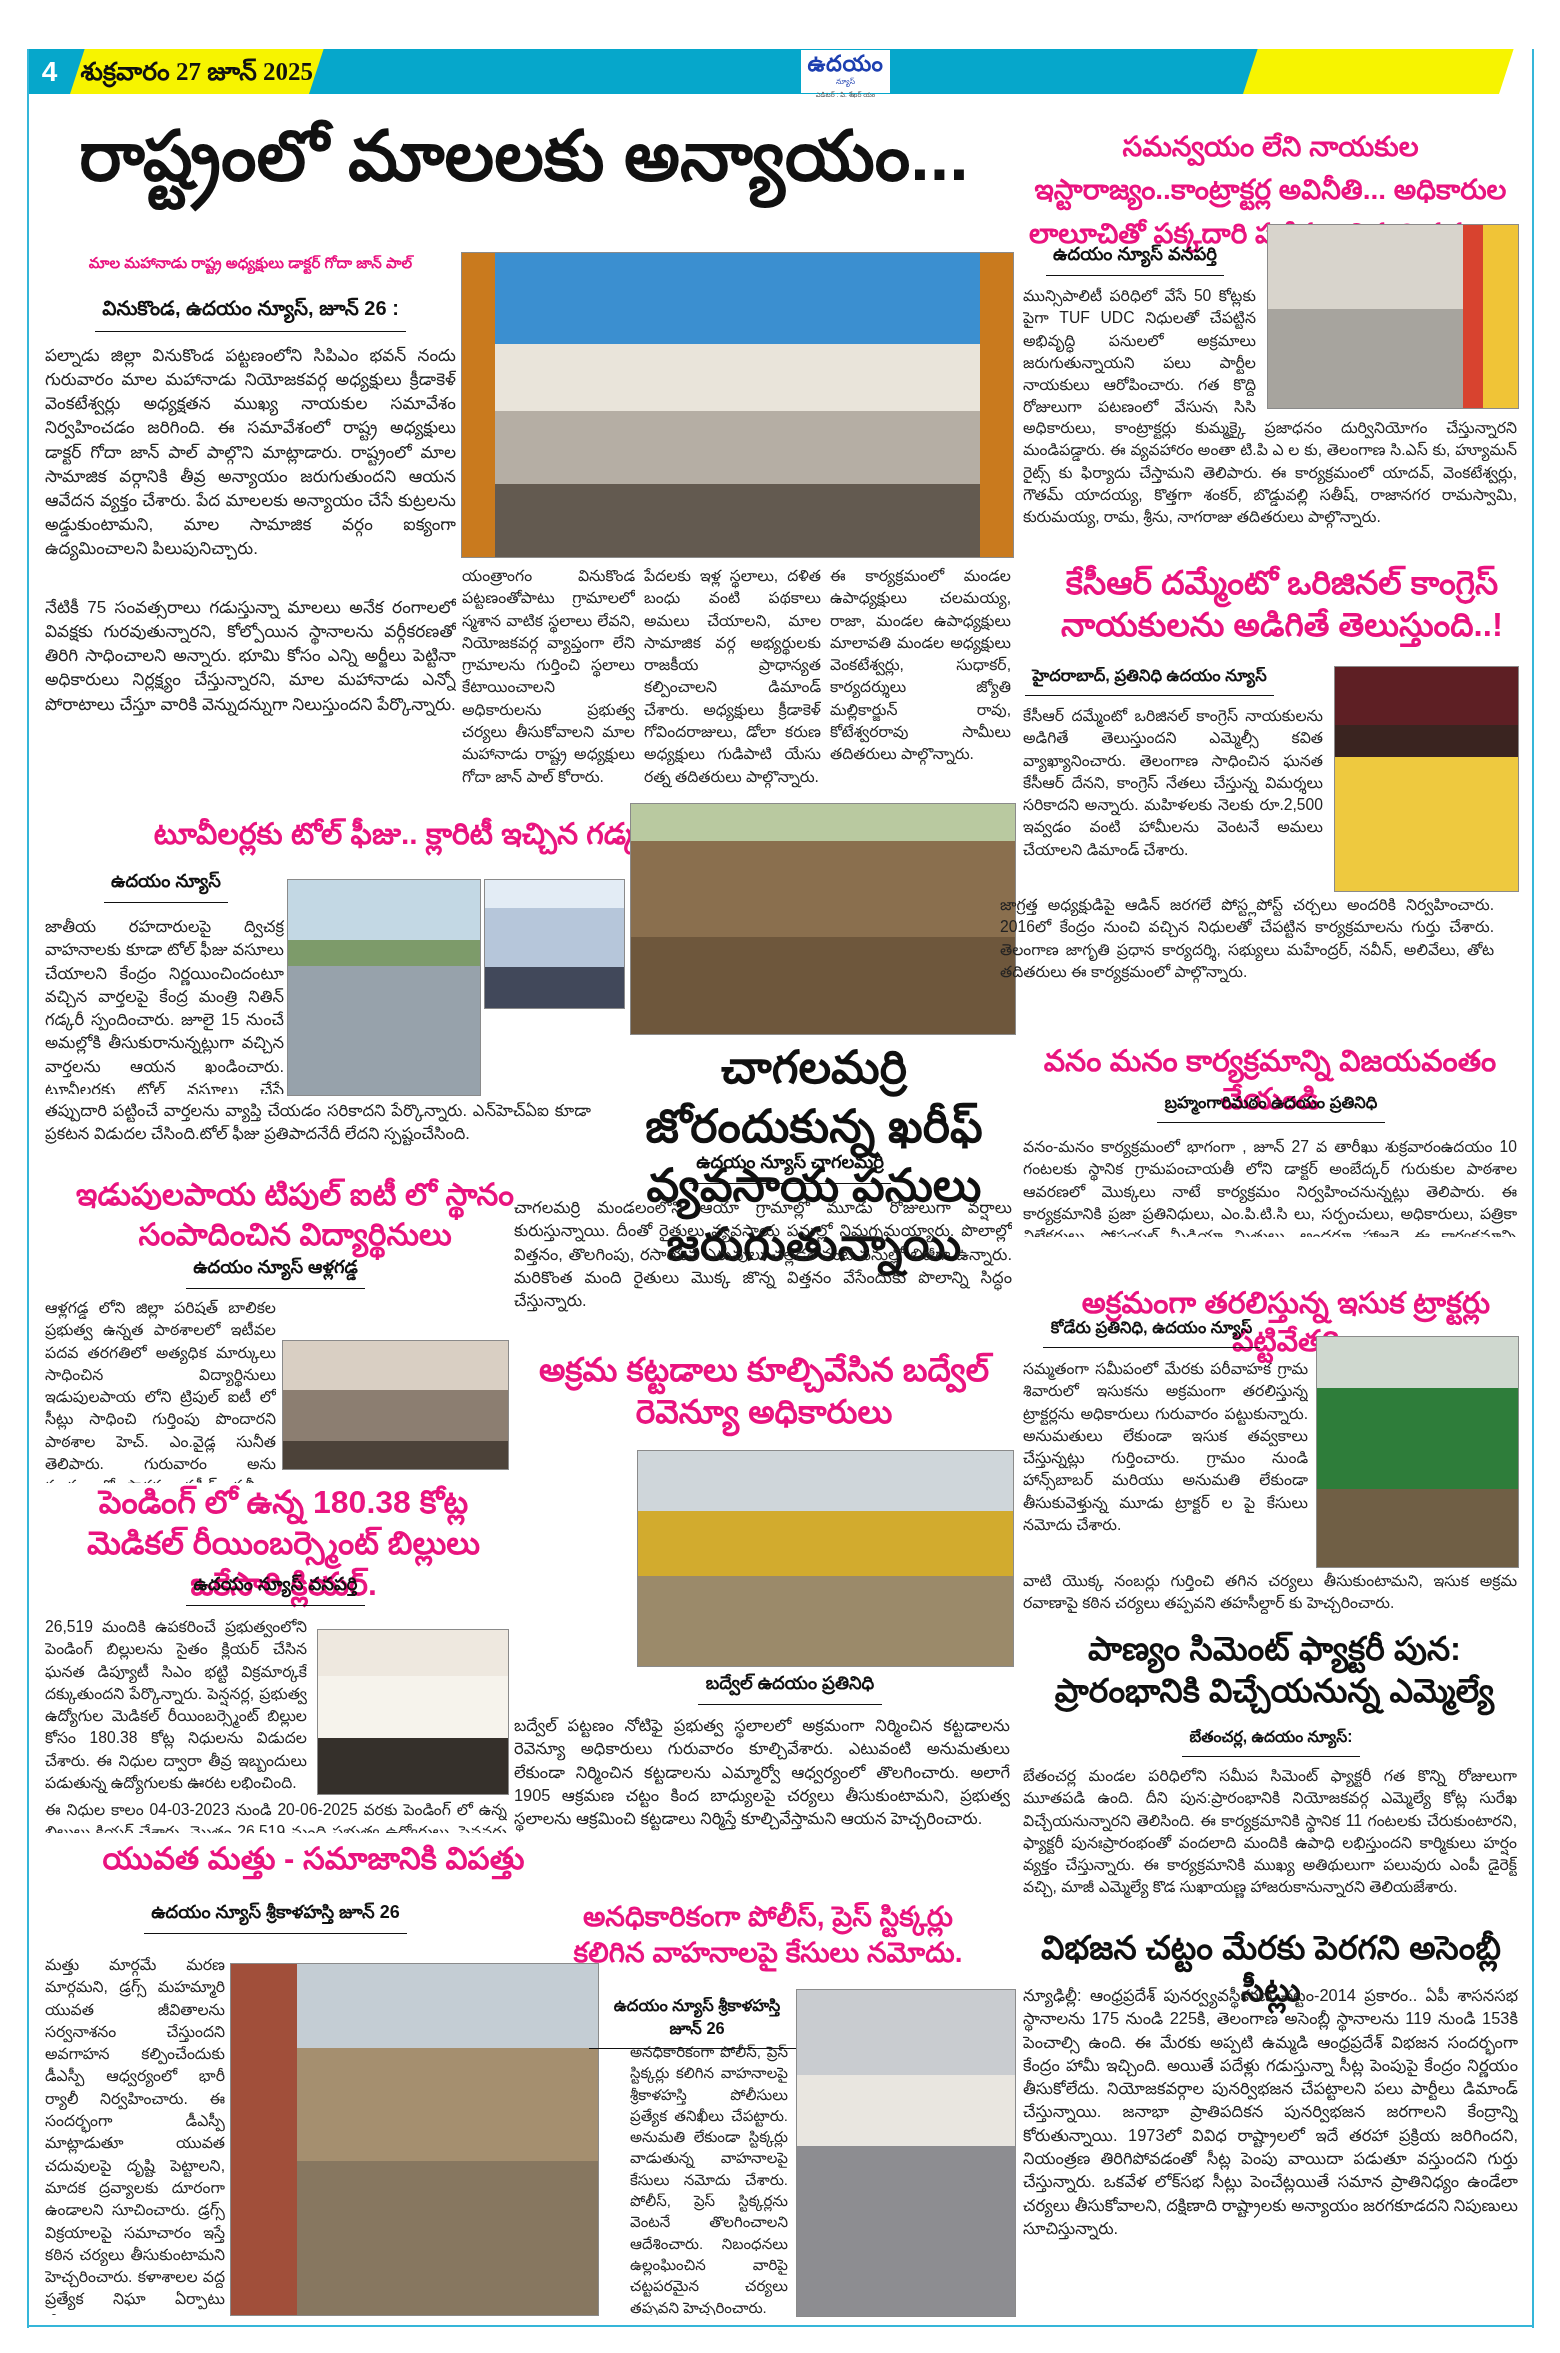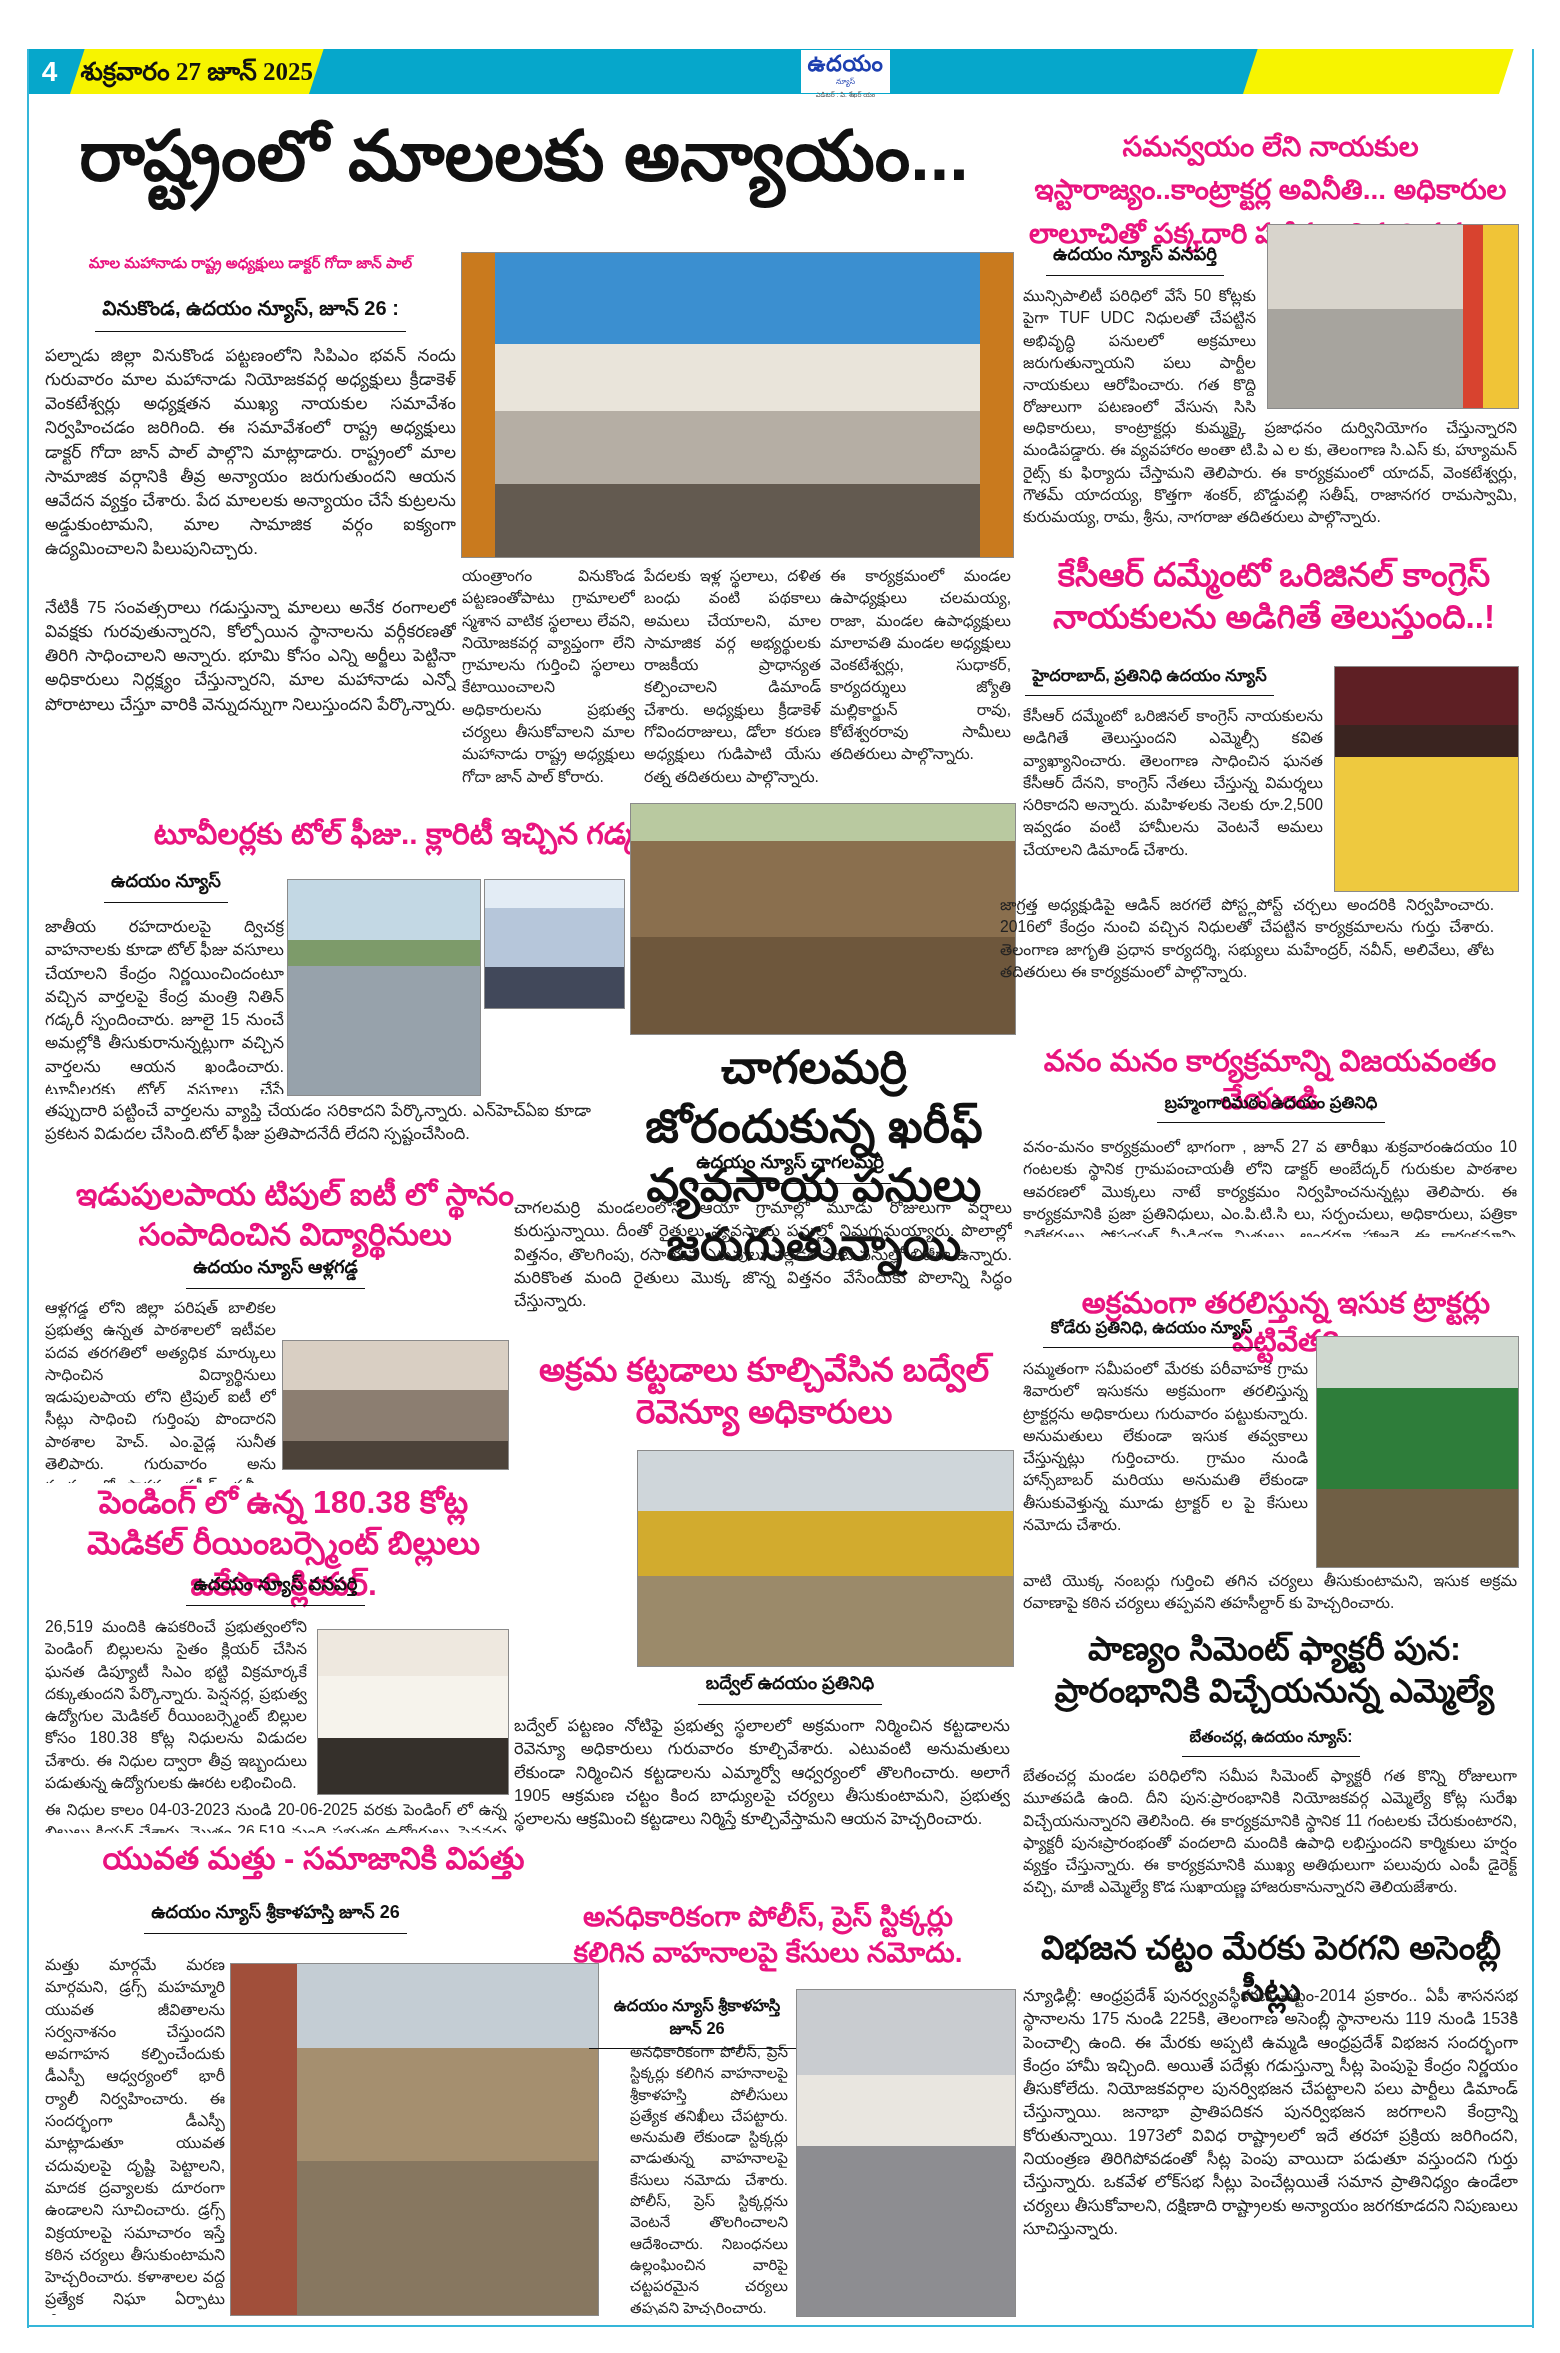--- a/index.html
+++ b/index.html
@@ -157,21 +157,21 @@
   <h2 class="abs hl-pink" style="left:1023px;top:125px;width:495px;font-size:28px;margin:0;line-height:1.55">సమన్వయం లేని నాయకుల ఇస్టారాజ్యం..కాంట్రాక్టర్ల అవినీతి... అధికారుల లాలూచితో  పక్కదారి పట్టిన అభివృద్ధి పనులు.</h2>
   <div class="abs byline-wrap" style="left:1023px;top:244px;width:224px">
     <span class="byline">ఉదయం న్యూస్ వనపర్తి</span>
   </div>
   <div class="photo ph-shops" style="left:1267px;top:224px;width:250px;height:183px"></div>
   <div class="abs body-text" style="left:1023px;top:285px;width:233px;height:128px;font-size:15.7px">మున్సిపాలిటీ పరిధిలో వేసే 50 కోట్లకు పైగా TUF UDC నిధులతో చేపట్టిన అభివృద్ధి పనులలో అక్రమాలు జరుగుతున్నాయని పలు పార్టీల నాయకులు ఆరోపించారు. గత కొద్ది రోజులుగా పట్టణంలో వేస్తున్న సిసి రోడ్లలో నాణ్యత లేదని, నిబంధనలకు విరుద్ధంగా పనులు చేస్తున్నారని విమర్శించారు.</div>
   <div class="abs body-text" style="left:1023px;top:417px;width:494px;height:125px;font-size:15.7px">అధికారులు, కాంట్రాక్టర్లు కుమ్మక్కై ప్రజాధనం దుర్వినియోగం చేస్తున్నారని మండిపడ్డారు. ఈ వ్యవహారం అంతా టి.పి ఎ ల కు, తెలంగాణ సి.ఎస్ కు, హ్యూమన్ రైట్స్ కు ఫిర్యాదు చేస్తామని తెలిపారు. ఈ కార్యక్రమంలో యాదవ్, వెంకటేశ్వర్లు, గౌతమ్ యాదయ్య, కొత్తగా శంకర్, బొడ్డువల్లి సతీష్, రాజానగర రామస్వామి, కురుమయ్య, రామ, శ్రీను, నాగరాజు తదితరులు పాల్గొన్నారు.</div>
 </section>
 
 <section>
-  <h2 class="abs hl-pink" style="left:1027px;top:550px;width:486px;font-size:33px;margin:4px">కేసీఆర్ దమ్మేంటో ఒరిజినల్ కాంగ్రెస్ నాయకులను అడిగితే తెలుస్తుంది..!</h2>
+  <h2 class="abs hl-pink" style="left:1027px;top:550px;width:486px;font-size:33px;margin:12px">కేసీఆర్ దమ్మేంటో ఒరిజినల్ కాంగ్రెస్ నాయకులను అడిగితే తెలుస్తుంది..!</h2>
   <div class="abs byline-wrap" style="left:1023px;top:666px;width:253px">
     <span class="byline" style="font-size:16.4px">హైదరాబాద్, ప్రతినిధి ఉదయం న్యూస్</span>
   </div>
   <div class="photo ph-kavitha" style="left:1334px;top:666px;width:183px;height:224px"></div>
   <div class="abs body-text" style="left:1023px;top:705px;width:300px;height:183px;font-size:15.7px">కేసీఆర్ దమ్మేంటో ఒరిజినల్ కాంగ్రెస్ నాయకులను అడిగితే తెలుస్తుందని ఎమ్మెల్సీ కవిత వ్యాఖ్యానించారు. తెలంగాణ సాధించిన ఘనత కేసీఆర్ దేనని, కాంగ్రెస్ నేతలు చేస్తున్న విమర్శలు సరికాదని అన్నారు. మహిళలకు నెలకు రూ.2,500 ఇవ్వడం వంటి హామీలను వెంటనే అమలు చేయాలని డిమాండ్ చేశారు.</div>
   <div class="abs body-text" style="left:1000px;top:894px;width:494px;height:136px;font-size:15.7px">జాగ్రత్త అధ్యక్షుడిపై ఆడిన్ జరగలే పోస్ట్లపోస్ట్ చర్చలు అందరికి నిర్వహించారు. 2016లో కేంద్రం నుంచి వచ్చిన నిధులతో చేపట్టిన కార్యక్రమాలను గుర్తు చేశారు. తెలంగాణ జాగృతి ప్రధాన కార్యదర్శి, సభ్యులు మహేంద్రర్, నవీన్, అలివేలు, తోట తదితరులు ఈ కార్యక్రమంలో పాల్గొన్నారు.</div>
 </section>
 
 <section>
   <h2 class="abs hl-pink" style="left:1027px;top:1042px;width:486px;font-size:30px;margin:0">వనం మనం కార్యక్రమాన్ని విజయవంతం చేయండి</h2>

